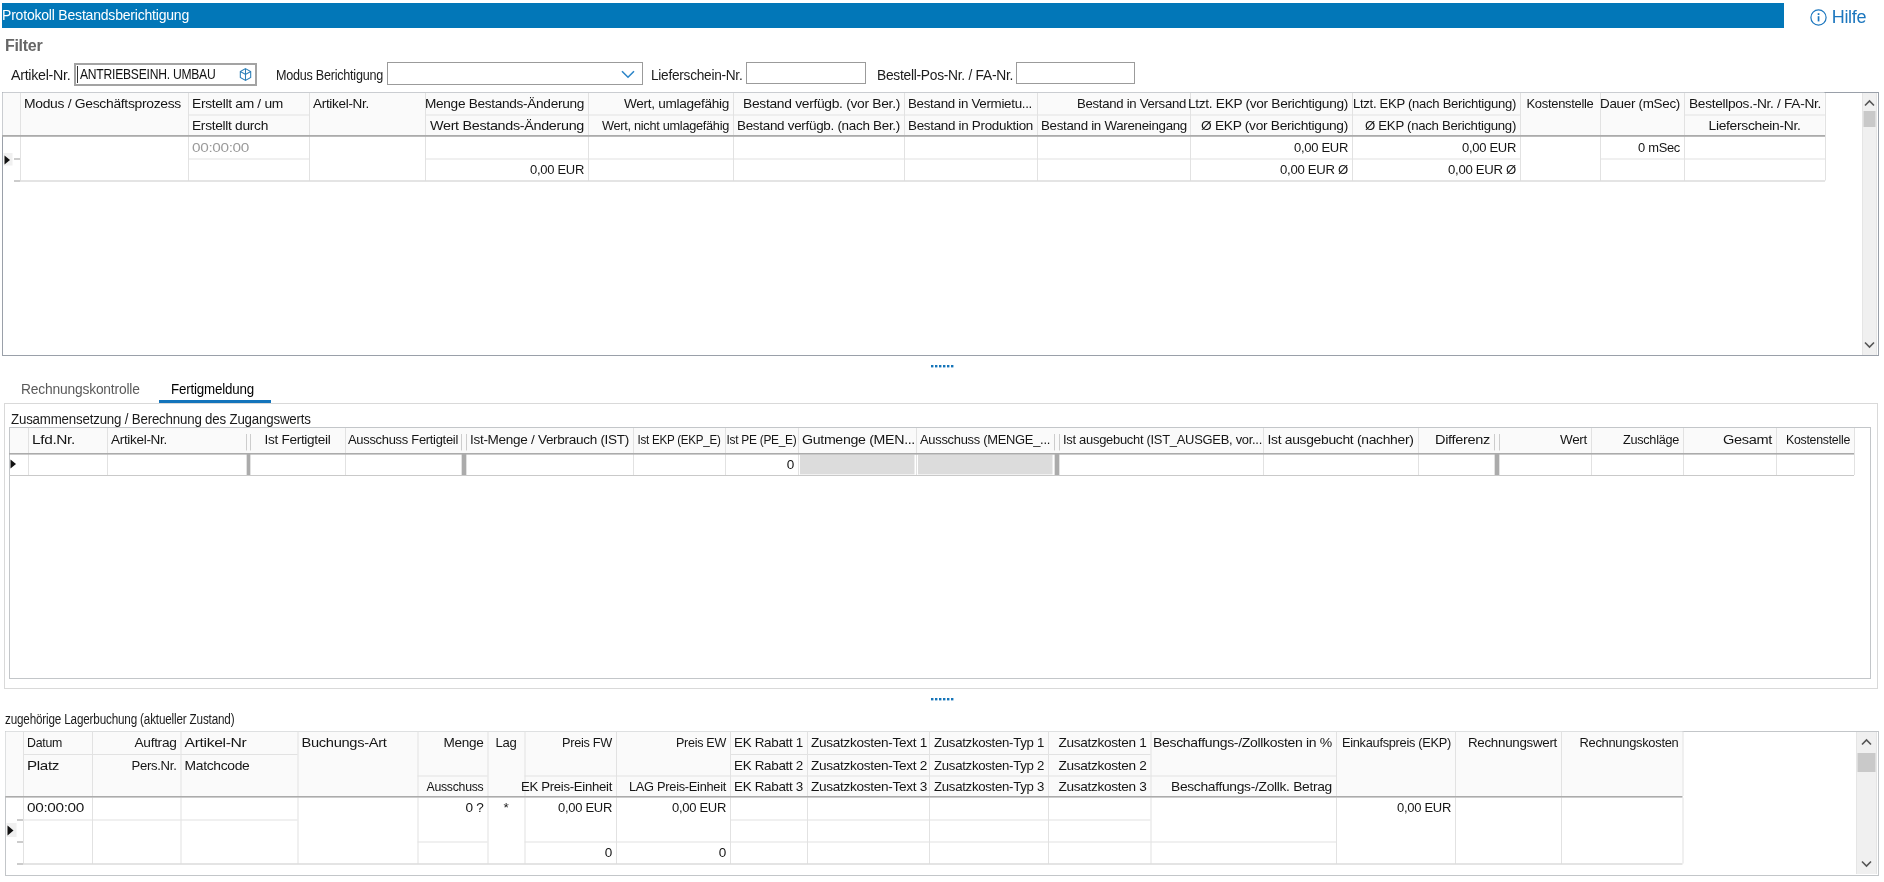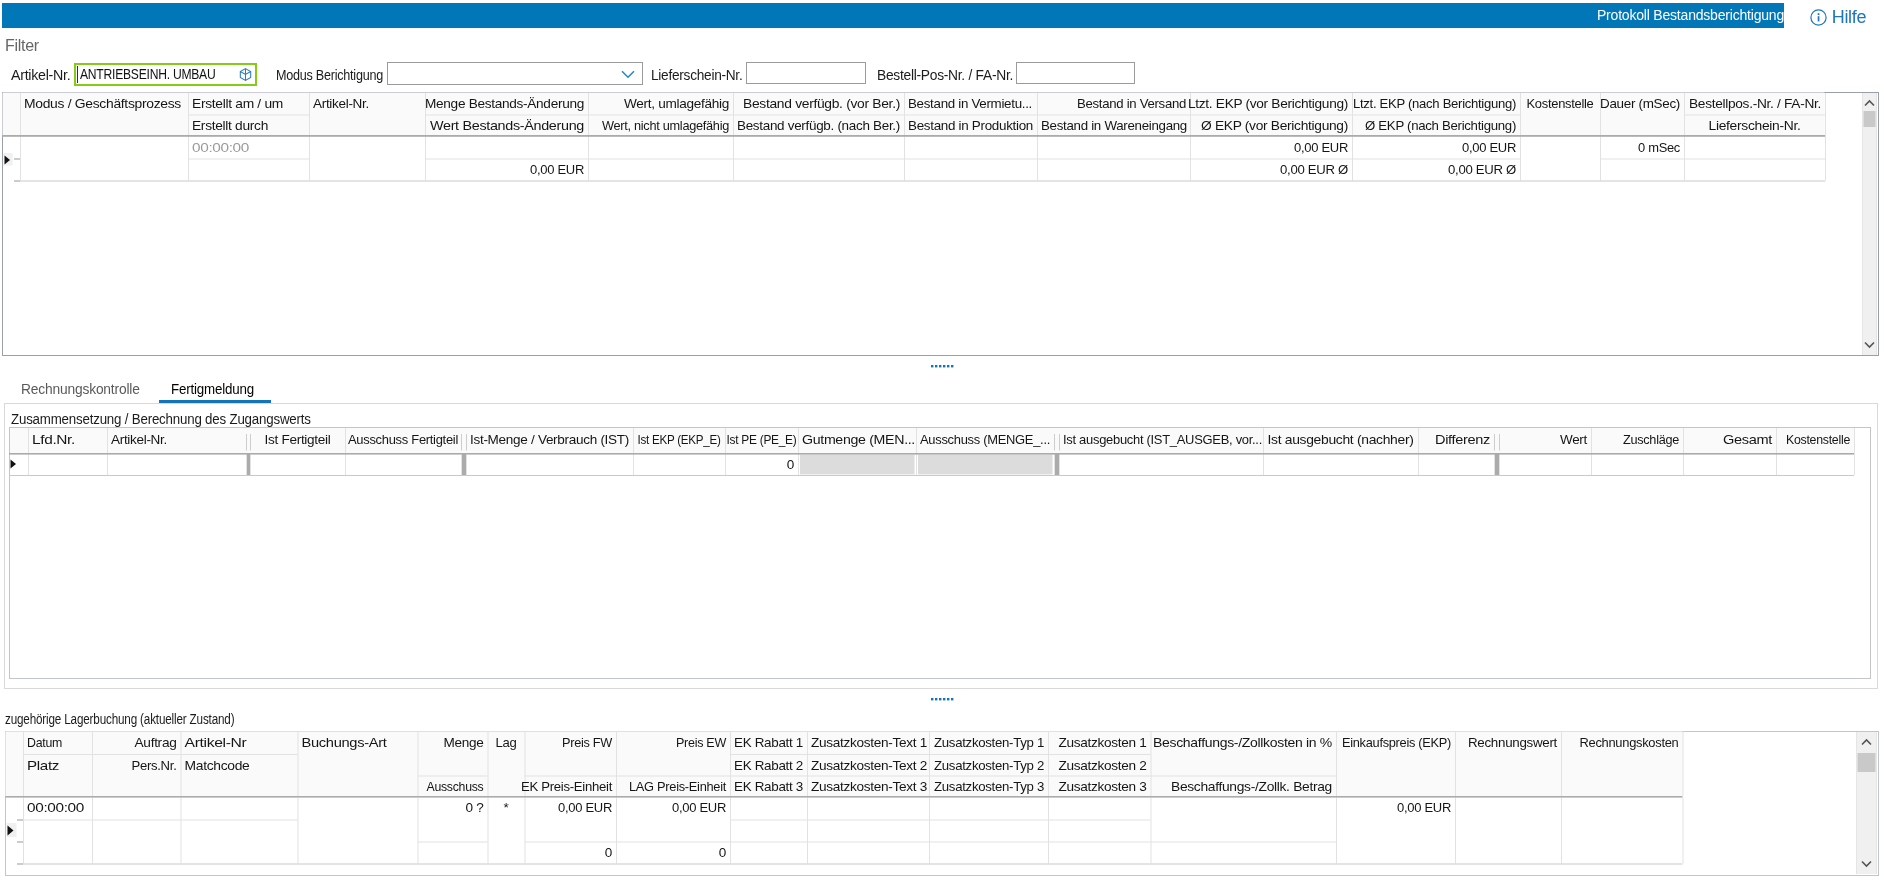--- a/index.html
+++ b/index.html
@@ -1,30 +1,30 @@
 <!DOCTYPE html>
 <html><head><meta charset="utf-8"><style>
 *{margin:0;padding:0;box-sizing:border-box}
 html,body{width:1884px;height:882px;overflow:hidden;background:#fff;
  font-family:"Liberation Sans",sans-serif;}
 .abs{position:absolute}
 .lbl{position:absolute;font-size:15px;letter-spacing:-0.3px;color:#1b1b1b;white-space:nowrap;transform-origin:0 0}
 .inp{position:absolute;background:#fff;border:1px solid #9b9b9b}
 </style></head>
 <body>
-<div class="abs" style="left:2px;top:3px;width:1782px;height:24.5px;background:#0277b8;color:#fff;text-align:right;font-size:14px;line-height:24.5px;letter-spacing:-0.2px">Protokoll Bestandsberichtigung</div>
+<div class="abs" style="left:2px;top:3px;width:1782px;height:24.5px;background:#0277b8;color:#fff;text-align:left;font-size:14px;line-height:24.5px;letter-spacing:-0.2px">Protokoll Bestandsberichtigung</div>
 <div class="abs" style="left:1810px;top:6.5px;font-size:18px;letter-spacing:-0.3px;color:#1b76be;white-space:nowrap"><svg width="17" height="17" viewBox="0 0 17 17" style="vertical-align:-3.5px">
       <circle cx="8.5" cy="8.5" r="7.6" fill="none" stroke="#1b76be" stroke-width="1.2"></circle>
       <rect x="7.7" y="7.2" width="1.7" height="5.2" fill="#1b76be"></rect>
       <rect x="7.7" y="4.2" width="1.7" height="1.8" fill="#1b76be"></rect>
     </svg> Hilfe</div>
-<div class="abs" style="left:5px;top:36.5px;font-size:16px;font-weight:normal;letter-spacing:-0.3px;color:#666">Filter</div>
+<div class="abs" style="left:5px;top:36.5px;font-size:16px;font-weight:bold;letter-spacing:-0.3px;color:#666">Filter</div>
 
 <div class="lbl" style="left:11px;top:65.5px;transform:scaleX(0.949)">Artikel-Nr.</div>
-<div class="inp" style="left:73.5px;top:62.5px;width:183.5px;height:23px;border:2px solid #84cc16">
+<div class="inp" style="left:73.5px;top:62.5px;width:183.5px;height:23px;border:2px solid #a3a3a3">
   <div style="position:absolute;left:4px;top:0.8px;font-size:15.5px;letter-spacing:-0.3px;color:#111;white-space:nowrap;transform:scaleX(0.781);transform-origin:0 0">ANTRIEBSEINH. UMBAU</div>
   <div style="position:absolute;left:1.5px;top:1.5px;width:1px;height:16.5px;background:#333"></div>
   <svg width="15" height="15" viewBox="0 0 24 24" style="position:absolute;right:2px;top:2.5px">
       <path d="M12 2.6 L20.3 7.3 L20.3 16.7 L12 21.4 L3.7 16.7 L3.7 7.3 Z M12 2.6 L12 12 M3.7 7.3 L12 12 L20.3 7.3 M12 12 L12 21.4" fill="none" stroke="#2c7fb8" stroke-width="1.7"></path>
     </svg>
 </div>
 <div class="lbl" style="left:276px;top:65.5px;transform:scaleX(0.841)">Modus Berichtigung</div>
 <div class="inp" style="left:387px;top:62px;width:256px;height:22.5px">
     <svg width="14" height="9" viewBox="0 0 14 9" style="position:absolute;right:7px;top:7px">
       <path d="M1 1.2 L7 7.2 L13 1.2" fill="none" stroke="#2c85c8" stroke-width="1.6"></path>

